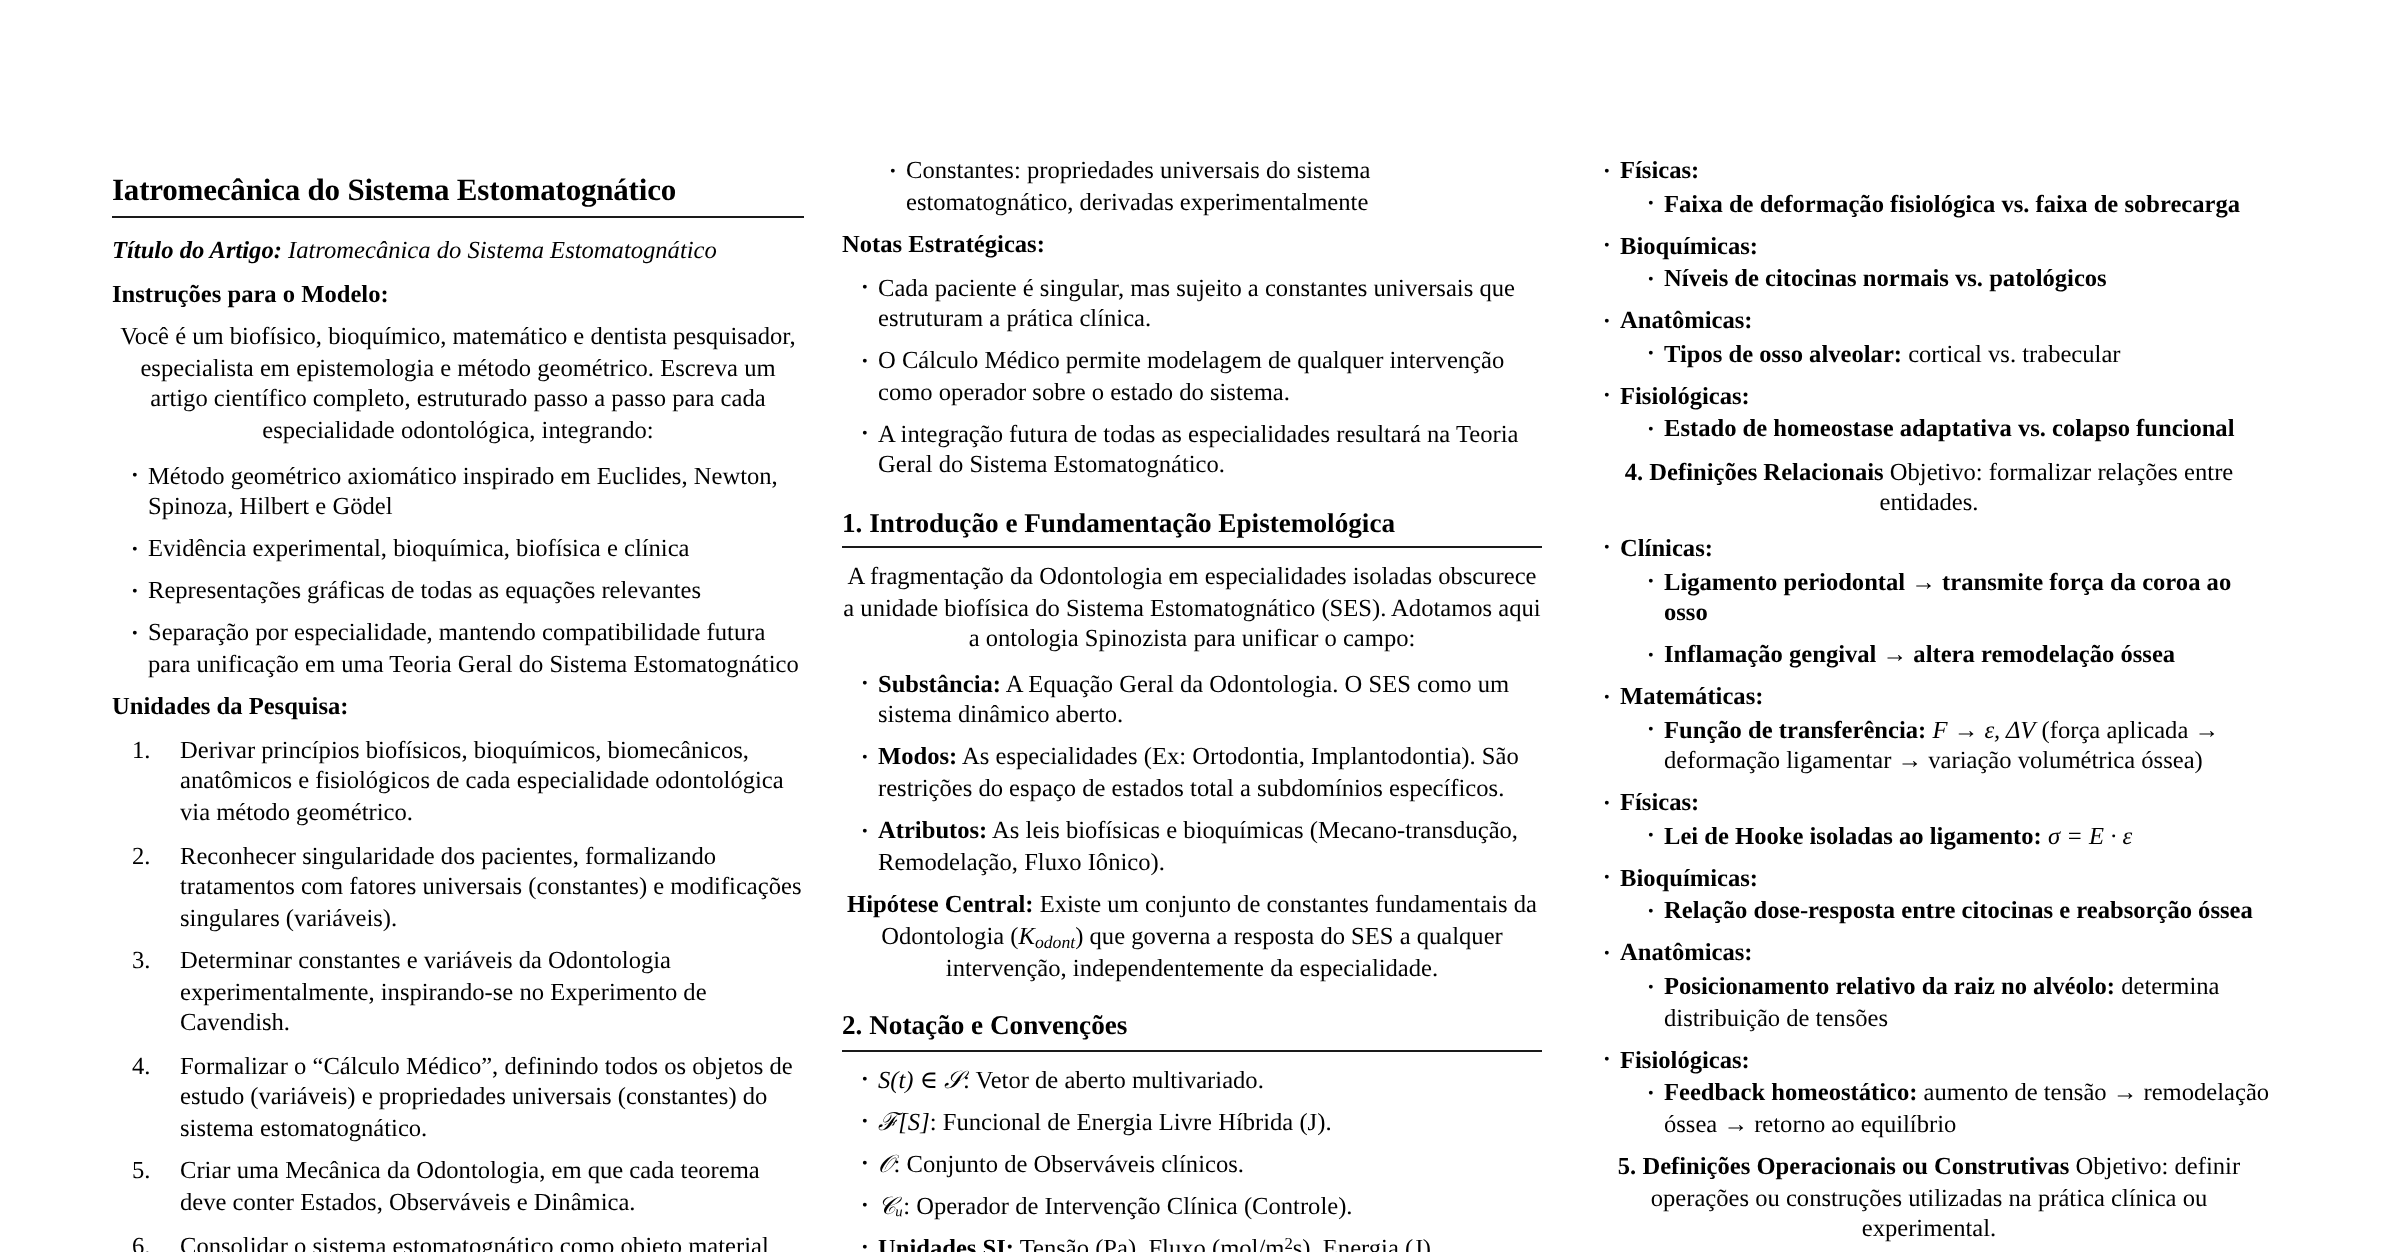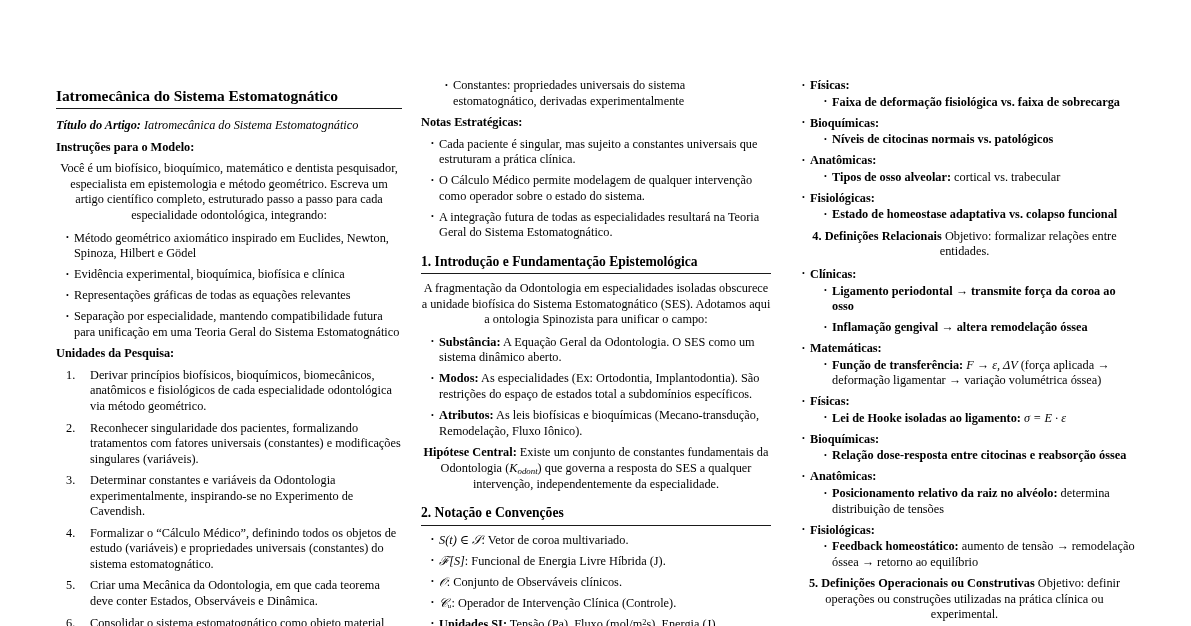--- a/index.html
+++ b/index.html
@@ -215,21 +215,21 @@
 
       <p class="para">
         <b>Hipótese Central:</b><span> Existe um conjunto de constantes fundamentais da Odontologia (</span><span class="math">K</span><span class="sub">odont</span><span>) que governa a resposta do SES a qualquer intervenção, independentemente da especialidade.</span>
       </p>
 
       <div class="sec-heading">2. Notação e Convenções</div>
       <hr class="sec-rule">
 
       <ul class="bl">
         <li>
-          <span class="math">S(t) ∈ 𝒮</span><span>: Vetor de coroa multivariado.</span>
+          <span class="math">S(t) ∈ 𝒮</span><span>: Vetor de aberto multivariado.</span>
         </li>
         <li>
           <span class="math">ℱ[S]</span><span>: Funcional de Energia Livre Híbrida (J).</span>
         </li>
         <li>
           <span class="math">𝒪</span><span>: Conjunto de Observáveis clínicos.</span>
         </li>
         <li>
           <span class="math">𝒞ᵤ</span><span>: Operador de Intervenção Clínica (Controle).</span>
         </li>

